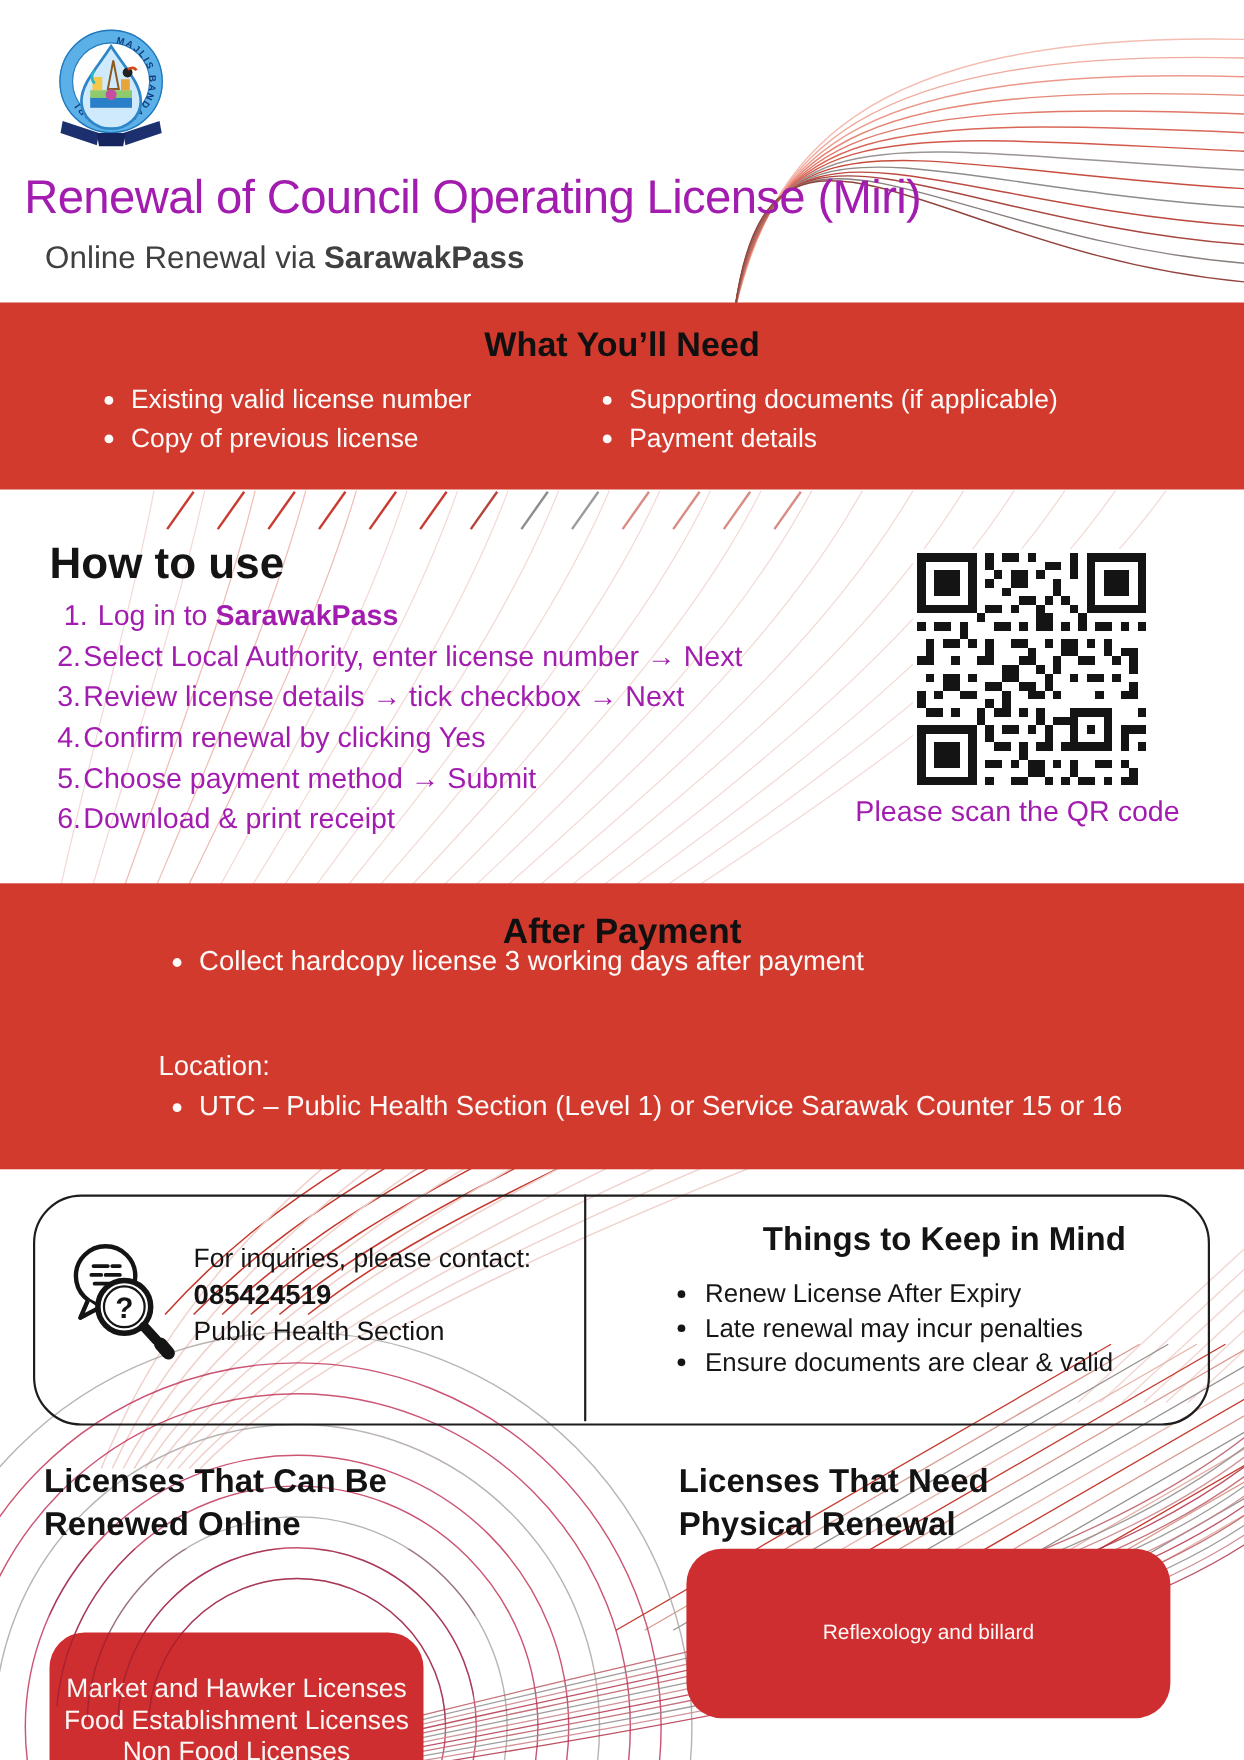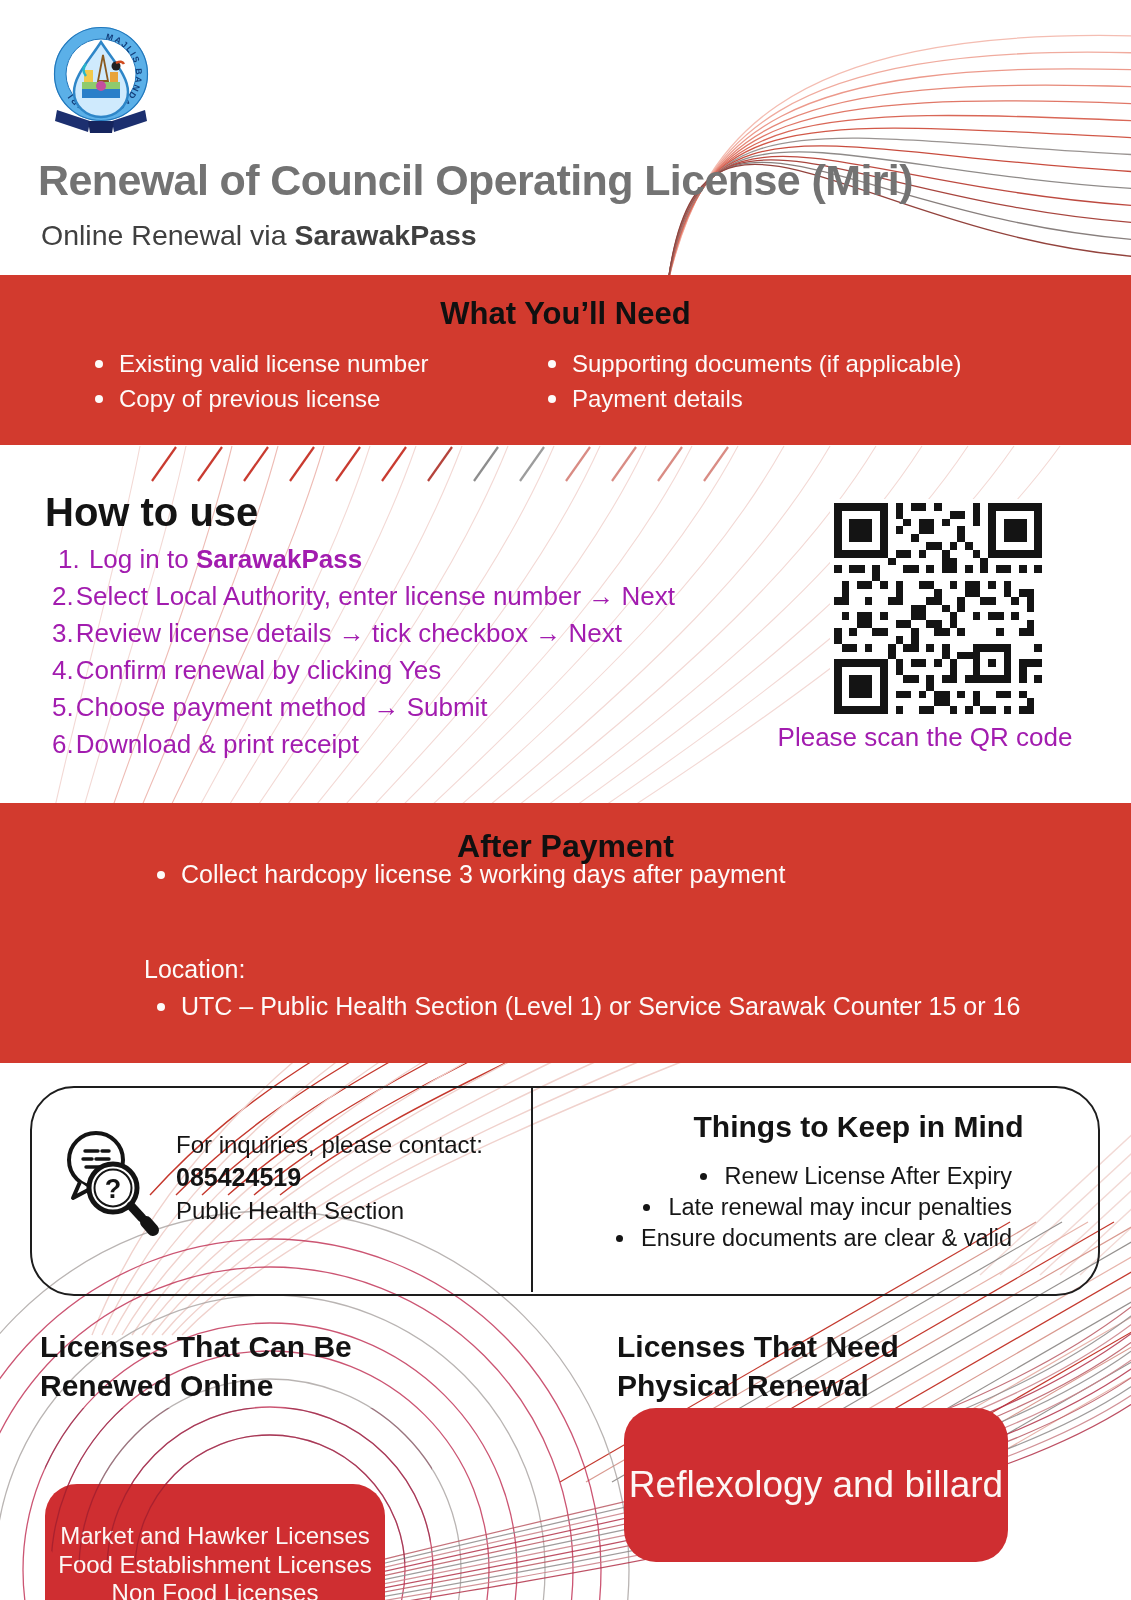--- a/index.html
+++ b/index.html
@@ -4,21 +4,21 @@
 <style>
   html,body{margin:0;padding:0;}
   body{width:1131px;height:1600px;position:relative;background:#ffffff;
        font-family:"Liberation Sans",sans-serif;color:#141414;overflow:hidden;}
   .abs{position:absolute;}
   svg.deco{position:absolute;left:0;top:0;width:1131px;height:1600px;pointer-events:none;}
   .page{position:absolute;inset:0;}
 
   
   .logo{left:44px;top:26px;width:114px;height:112px;}
-  .main-title{left:38px;top:156px;font-size:43px;font-weight:700;letter-spacing:-0.6px;color:#737373;white-space:nowrap;}
+  .main-title{left:22px;top:156px;font-size:43px;font-weight:400;letter-spacing:-0.6px;color:#a21caf;white-space:nowrap;}
   .sub-title{left:41px;top:219px;font-size:28.5px;color:#404040;}
   .sub-title b{font-weight:800;}
 
   
   .banner{left:0;width:1131px;background:#d23a2e;}
   .banner1{top:275px;height:170px;}
   .banner2{top:803px;height:260px;}
   .banner-title{width:100%;text-align:center;font-weight:800;color:#101010;}
   .wyn-title{top:296px;font-size:31px;}
   .ap-title{top:828px;font-size:32px;}
@@ -49,30 +49,30 @@
   .ap-b2{left:157px;top:992px;}
   .ap-b1,.ap-b2{font-size:25px;}
 
   
   .info-box{left:30px;top:1086px;width:1066px;height:206px;border:2px solid #1d1d1d;border-radius:44px;background:transparent;}
   .divider{left:531px;top:1086px;width:2px;height:206px;background:#1d1d1d;}
   .contact-icon{left:60px;top:1128px;width:104px;height:112px;}
   .contact-text{left:176px;top:1128px;font-size:24px;line-height:33px;color:#141414;}
   .contact-text .phone{font-weight:800;font-size:25px;}
   .things-title{left:531px;top:1110px;width:565px;text-align:center;font-size:30px;font-weight:800;margin-left:45px;}
-  .things-list{left:616px;top:1164px;display:flex;flex-direction:column;gap:7px;align-items:flex-end;}
+  .things-list{left:616px;top:1164px;display:flex;flex-direction:column;gap:7px;}
   .things-list .b-row{color:#161616;font-size:23.5px;height:24px;}
 
   
   .sec-title{font-size:30px;font-weight:800;line-height:39px;text-align:left;color:#131313;}
   .online-title{left:40px;top:1327px;width:400px;}
   .physical-title{left:617px;top:1327px;width:400px;}
   .red-box{background:#cf2e31;border-radius:32px;display:flex;flex-direction:column;align-items:center;justify-content:center;color:#fcf7f5;text-align:center;}
   .online-box{left:45px;top:1484px;width:340px;height:156px;font-size:24px;line-height:28.5px;padding-top:6px;box-sizing:border-box;}
-  .physical-box{left:624px;top:1408px;width:384px;height:154px;font-size:37px;}
+  .physical-box{left:624px;top:1408px;width:440px;height:154px;font-size:19px;}
 </style>
 </head>
 <body>
 
 <div class="page">
 
   <svg class="deco" viewBox="0 0 1131 1600">
     <g fill="none" stroke-width="1.3">
       <path d="M668,282 C700,150 770,26 1140,36" stroke="#f4bdb2"></path>
       <path d="M668,282 C700,142 776,42 1140,53" stroke="#f0ab9e"></path>

